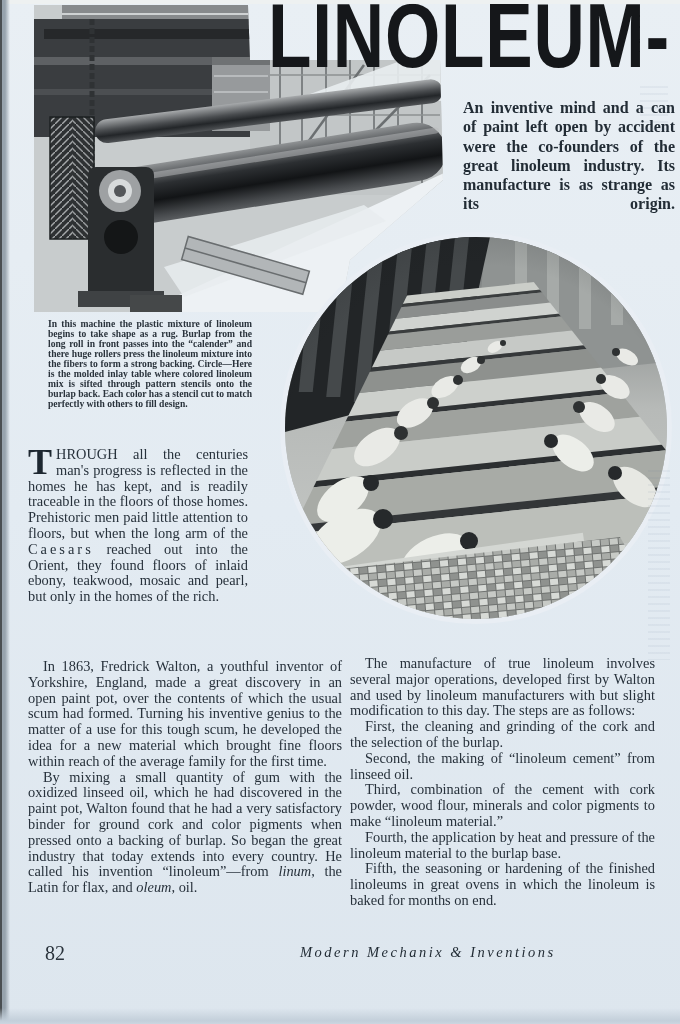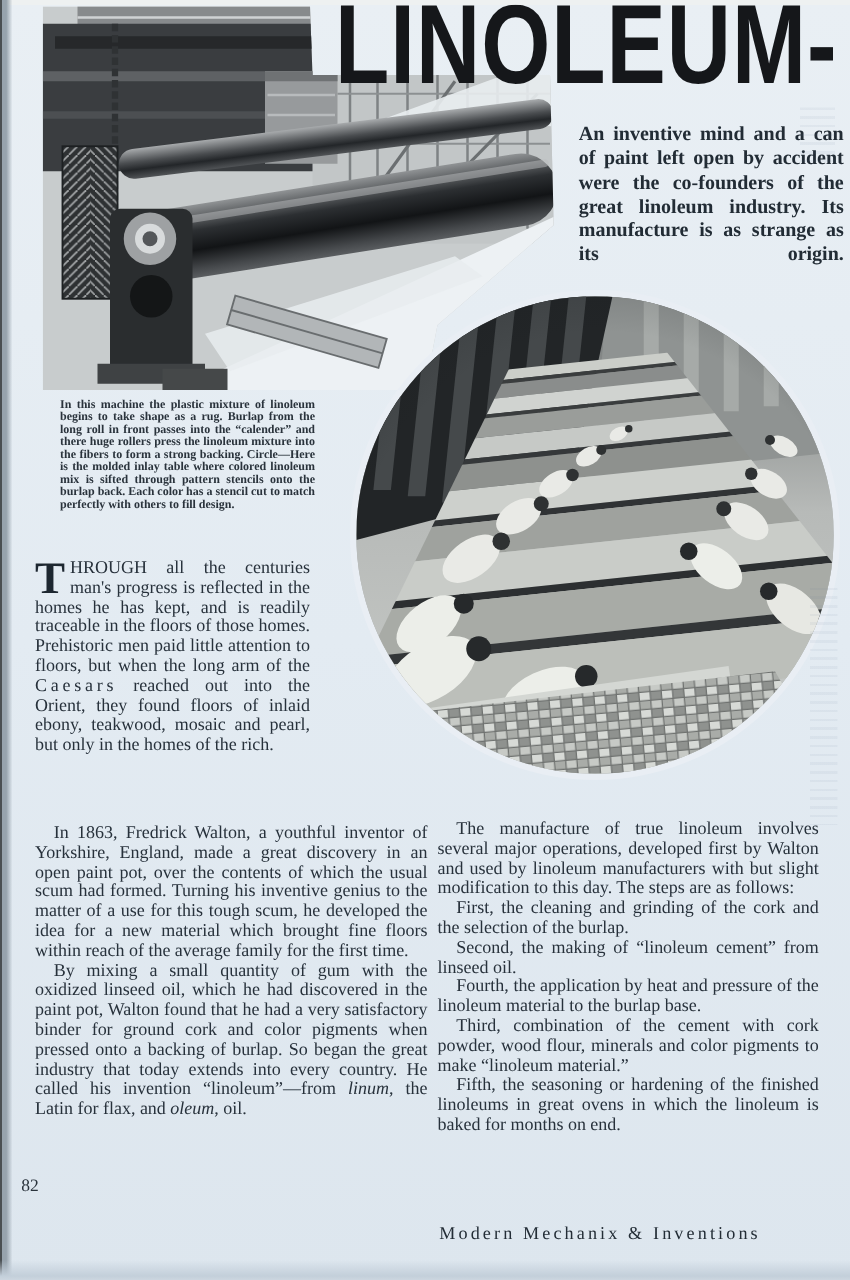--- a/index.html
+++ b/index.html
@@ -44,23 +44,23 @@
   .col-narrow{position:absolute;left:28px;top:447px;width:220px;}
   .col-left{position:absolute;left:28px;top:659px;width:314px;}
   .col-right{position:absolute;left:350px;top:656px;width:305px;}
   .bodytext p{margin:0;text-indent:15px;}
   .bodytext p.noindent{text-indent:0;}
   .dropcap{float:left;font-size:36px;line-height:28px;font-weight:700;
     padding:1px 4px 0 0;color:#1d2730;}
   .spaced{letter-spacing:3px;}
   .it{font-style:italic;}
 
-  .footer-page{position:absolute;left:17px;top:942px;font-size:14px;color:#2a333c;}
-  .footer-mag{position:absolute;left:300px;top:944px;width:360px;text-align:center;
-    font-size:14.5px;letter-spacing:2.5px;color:#232d36;margin-top:35px;}
+  .footer-page{position:absolute;left:45px;top:942px;font-size:20px;color:#2a333c;}
+  .footer-mag{position:absolute;left:300px;top:944px;width:360px;text-align:left;
+    font-size:14.5px;font-style:italic;letter-spacing:2.5px;color:#232d36;}
 
   
   .machine-photo{
     position:absolute;left:34px;top:5px;width:410px;height:307px;
     clip-path:polygon(0 0,214px 0,216px 55px,406px 55px,409px 175px,316px 255px,306px 307px,0 307px);
   }
   .machine-photo svg{display:block;}
 
   
   .circle-photo{
@@ -266,22 +266,22 @@
 
   <div class="bodytext col-left">
     <p>In 1863, Fredrick Walton, a youthful inventor of Yorkshire, England, made a great discovery in an open paint pot, over the contents of which the usual scum had formed. Turning his inventive genius to the matter of a use for this tough scum, he developed the idea for a new material which brought fine floors within reach of the average family for the first time.</p>
     <p><span>By mixing a small quantity of gum with the oxidized linseed oil, which he had discovered in the paint pot, Walton found that he had a very satisfactory binder for ground cork and color pigments when pressed onto a backing of burlap.  So began the great industry that today extends into every country. He called his invention “linoleum”—from </span><span class="it">linum</span><span>, the Latin for flax, and </span><span class="it">oleum</span><span>, oil.</span></p>
   </div>
 
   <div class="bodytext col-right">
     <p>The manufacture of true linoleum involves several major operations, developed first by Walton and used by linoleum manufacturers with but slight modification to this day.  The steps are as follows:</p>
     <p>First, the cleaning and grinding of the cork and the selection of the burlap.</p>
     <p>Second, the making of “linoleum cement” from linseed oil.</p>
+    <p>Third, combination of the cement with cork powder, wood flour, minerals and color pigments to make “linoleum material.”</p>
     <p>Fourth, the application by heat and pressure of the linoleum material to the burlap base.</p>
-    <p>Third, combination of the cement with cork powder, wood flour, minerals and color pigments to make “linoleum material.”</p>
     <p>Fifth, the seasoning or hardening of the finished linoleums in great ovens in which the linoleum is baked for months on end.</p>
   </div>
 
   <div class="footer-page">82</div>
   <div class="footer-mag">Modern Mechanix &amp; Inventions</div>
 
   <div class="showthrough" style="left:640px;top:86px;width:28px;height:46px;"></div>
   <div class="showthrough" style="left:648px;top:470px;width:22px;height:190px;"></div>
 
   <div class="edge-top"></div>

